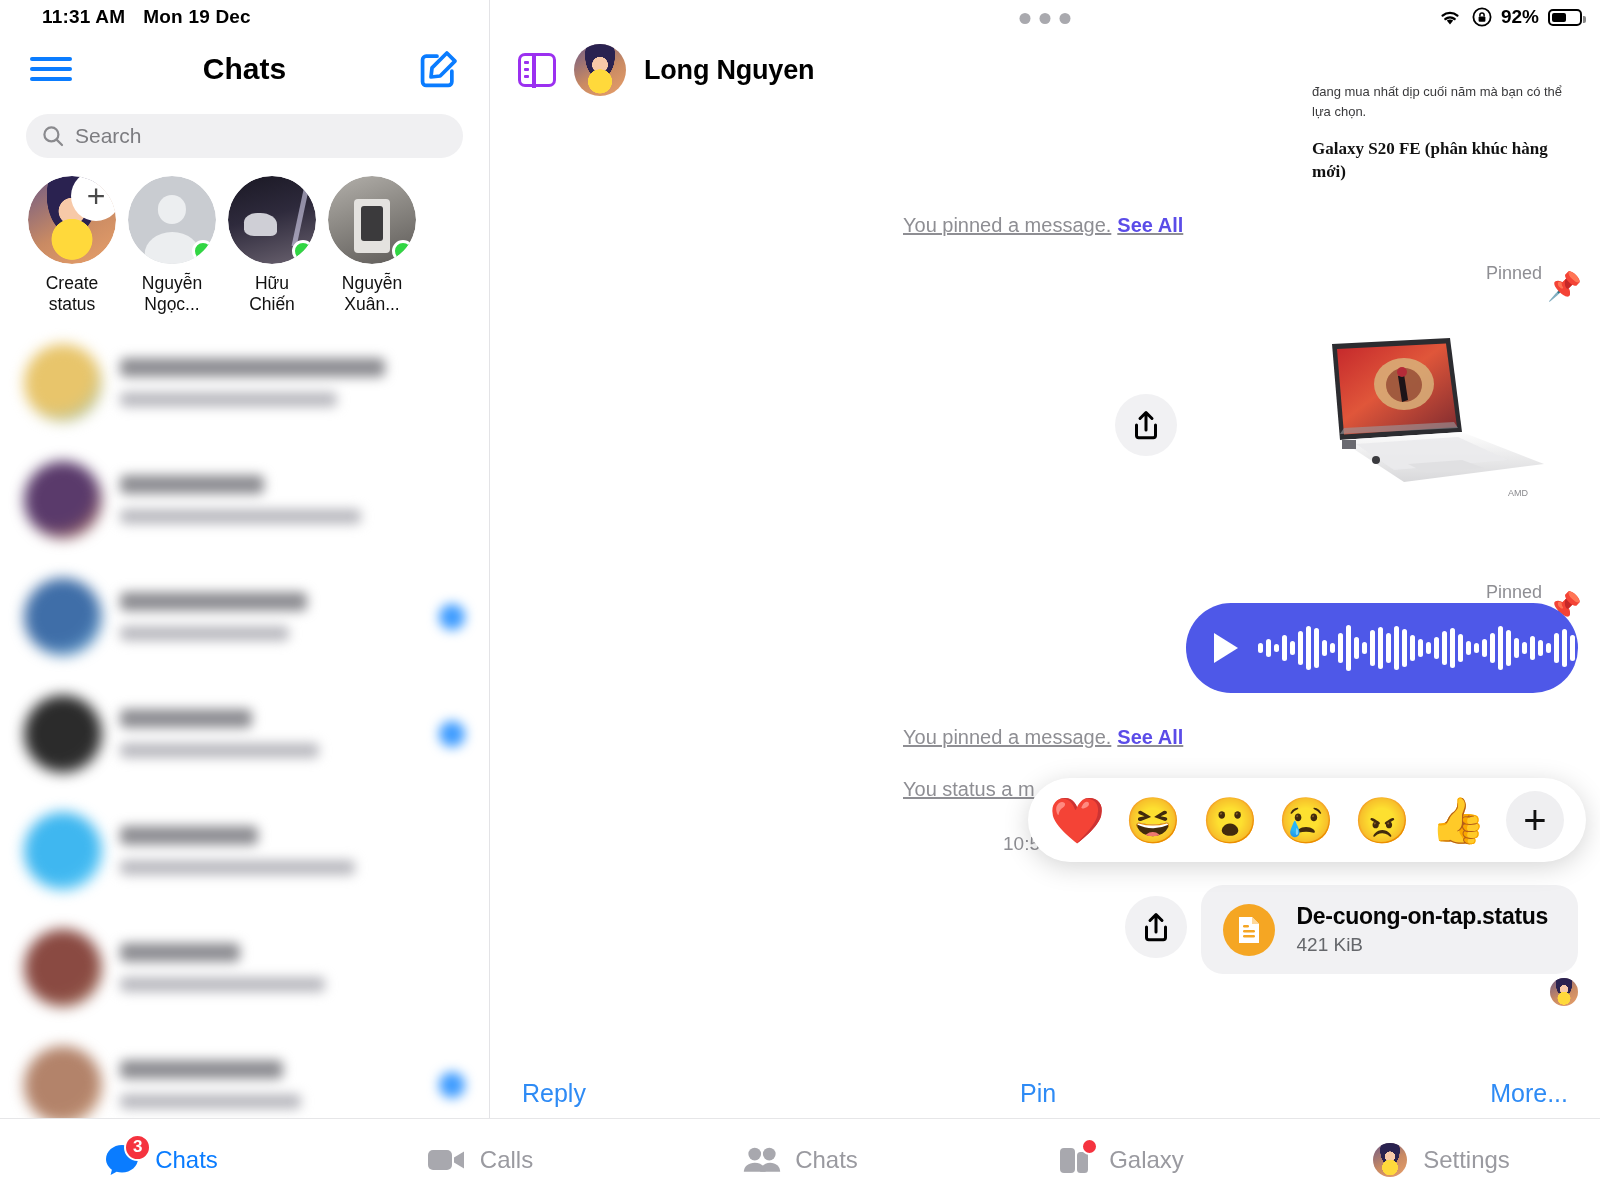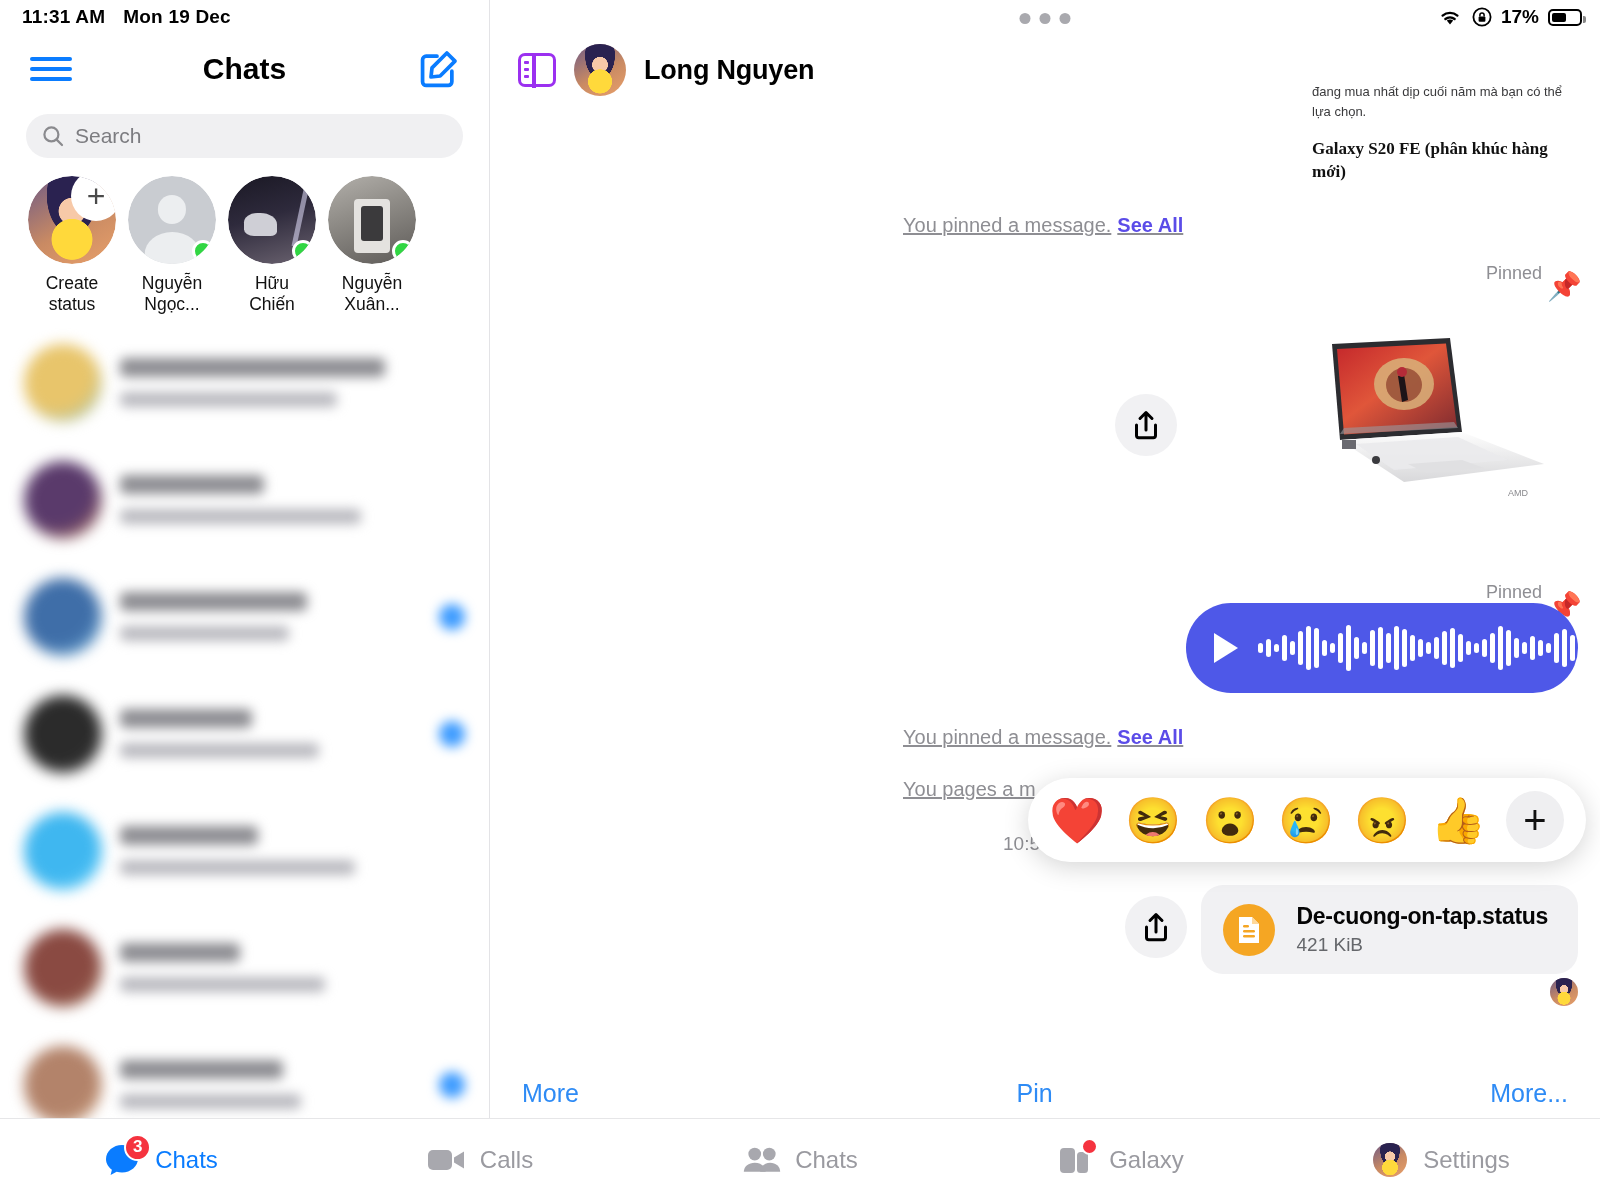--- a/index.html
+++ b/index.html
@@ -7,21 +7,21 @@
     width: 1600px; height: 1200px;
     font-family: "Liberation Sans", sans-serif;
     background: #ffffff; overflow: hidden;
   }
 
   .screen { position: relative; width: 1600px; height: 1200px; display: flex; }
 
   
   .statusbar {
     position: absolute; top: 0; left: 0; width: 1600px; height: 34px;
-    display: flex; align-items: center; z-index: 60; pointer-events: none;
+    display: flex; align-items: center; z-index: 60; pointer-events: none; padding-left: 20px;
   }
   .sb-left { display: flex; align-items: center; gap: 18px; margin-left: 22px; }
   .sb-time, .sb-date { font-size: 19px; font-weight: 700; color: #000; letter-spacing: .2px; }
   .sb-right { margin-left: auto; margin-right: 18px; display: flex; align-items: center; gap: 9px; }
   .sb-pct { font-size: 19px; font-weight: 600; color: #000; }
   .batt { position: relative; width: 34px; height: 17px; border: 2px solid #000; border-radius: 5px; }
   .batt::after { content:""; position:absolute; right:-6px; top:5px; width:3px; height:7px; background:#888; border-radius:0 2px 2px 0; }
   .batt-fill { position:absolute; left:2px; top:2px; bottom:2px; width:47%; background:#000; border-radius:2px; }
 
   
@@ -177,21 +177,21 @@
       <svg width="26" height="20" viewBox="0 0 26 20">
         <path d="M13 17.5l3.2-4c-1.8-1.5-4.6-1.5-6.4 0l3.2 4z" fill="#000"></path>
         <path d="M5.6 8.6a11.5 11.5 0 0 1 14.8 0" stroke="#000" stroke-width="2.4" fill="none" stroke-linecap="round"></path>
         <path d="M8.4 12a7.4 7.4 0 0 1 9.2 0" stroke="#000" stroke-width="2.4" fill="none" stroke-linecap="round"></path>
       </svg>
       <svg width="20" height="20" viewBox="0 0 20 20">
         <circle cx="10" cy="10" r="8.6" fill="none" stroke="#000" stroke-width="1.8"></circle>
         <rect x="6.6" y="9.4" width="6.8" height="5.4" rx="1" fill="#000"></rect>
         <path d="M7.9 9.4V8a2.1 2.1 0 0 1 4.2 0v1.4" stroke="#000" stroke-width="1.5" fill="none"></path>
       </svg>
-      <span class="sb-pct">17%</span>
+      <span class="sb-pct">92%</span>
       <span class="batt">
           <i class="batt-fill"></i>
         </span>
     </div>
   </div>
 
   <div class="sidebar">
 
     <div class="side-header">
       <div class="hamburger">
@@ -426,21 +426,21 @@
             <i style="height: 38px;"></i>
             <i style="height: 26px;"></i>
           </div>
         <div class="vtime">0:38</div>
       </div>
 
       <div class="sys-line" style="left:413px; top:726px;">
         <span>You pinned a message.</span><span class="see-all">See All</span>
       </div>
       <div class="sys-line" style="left:413px; top:778px;">
-        <span>You pages a m</span>
+        <span>You status a m</span>
       </div>
       <div class="timestamp" style="left:513px; top:833px;">10:5</div>
 
       <div class="reaction-bar">
         <span class="emo">❤️</span>
         <span class="emo">😆</span>
         <span class="emo">😮</span>
         <span class="emo">😢</span>
         <span class="emo">😠</span>
         <span class="emo">👍</span>
@@ -469,21 +469,21 @@
           <div class="file-size">421 KiB</div>
         </div>
       </div>
 
       <div class="read-av">
           <div class="inner av-anime" style="position:absolute;inset:0;"></div>
         </div>
     </div>
 
     <div class="action-bar">
-      <span class="act act-reply">More</span>
+      <span class="act act-reply">Reply</span>
       <span class="act act-pin">Pin</span>
       <span class="act act-more">More...</span>
     </div>
   </div>
 
   <div class="tabbar">
     <div class="tab active">
       <span class="tab-ic">
         <svg width="36" height="34" viewBox="0 0 36 34">
             <path d="M18 2C9.2 2 2 8.3 2 16c0 4.3 2.3 8.2 5.9 10.7L6.6 32l6-3.2c1.7.5 3.5.8 5.4.8 8.8 0 16-6.3 16-14S26.8 2 18 2z" fill="#0a7cff"></path>

